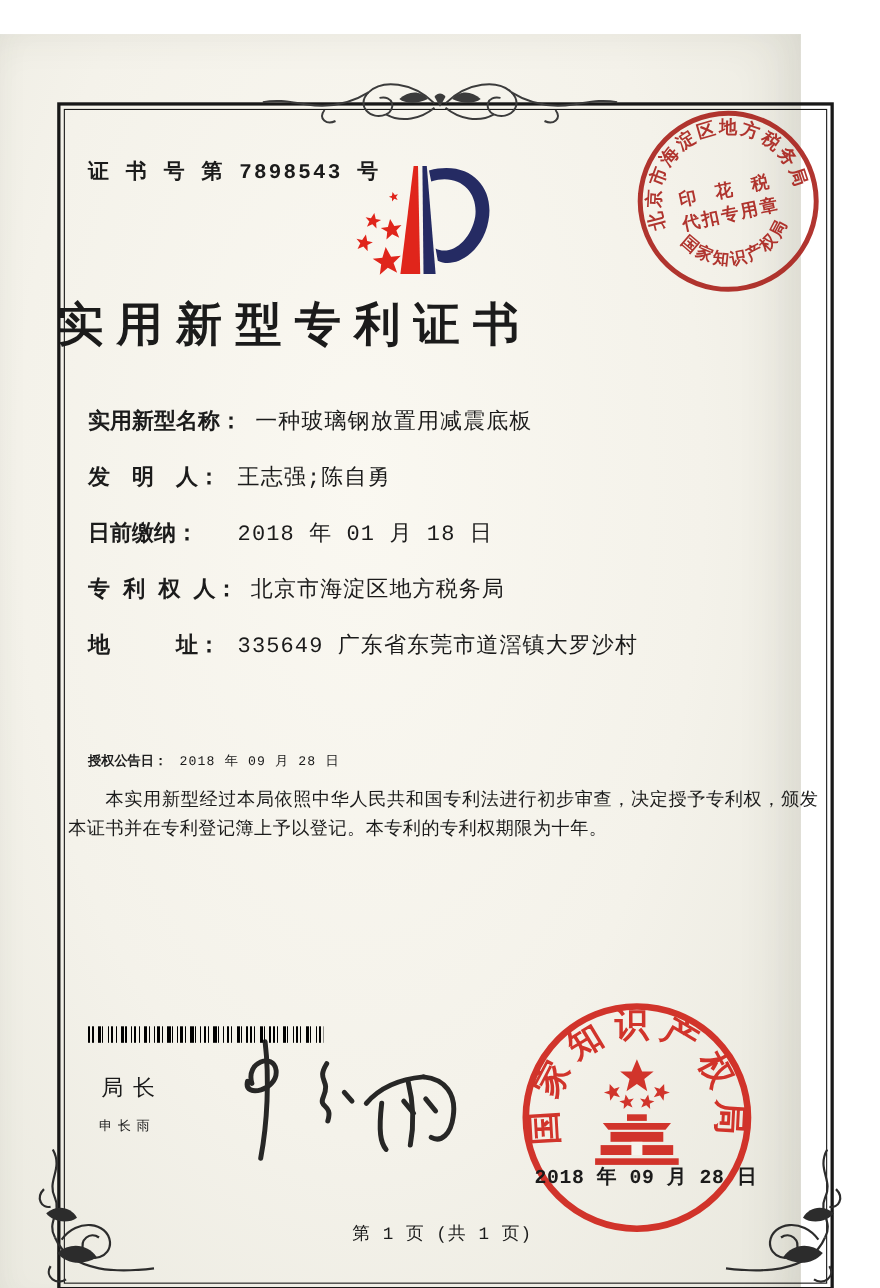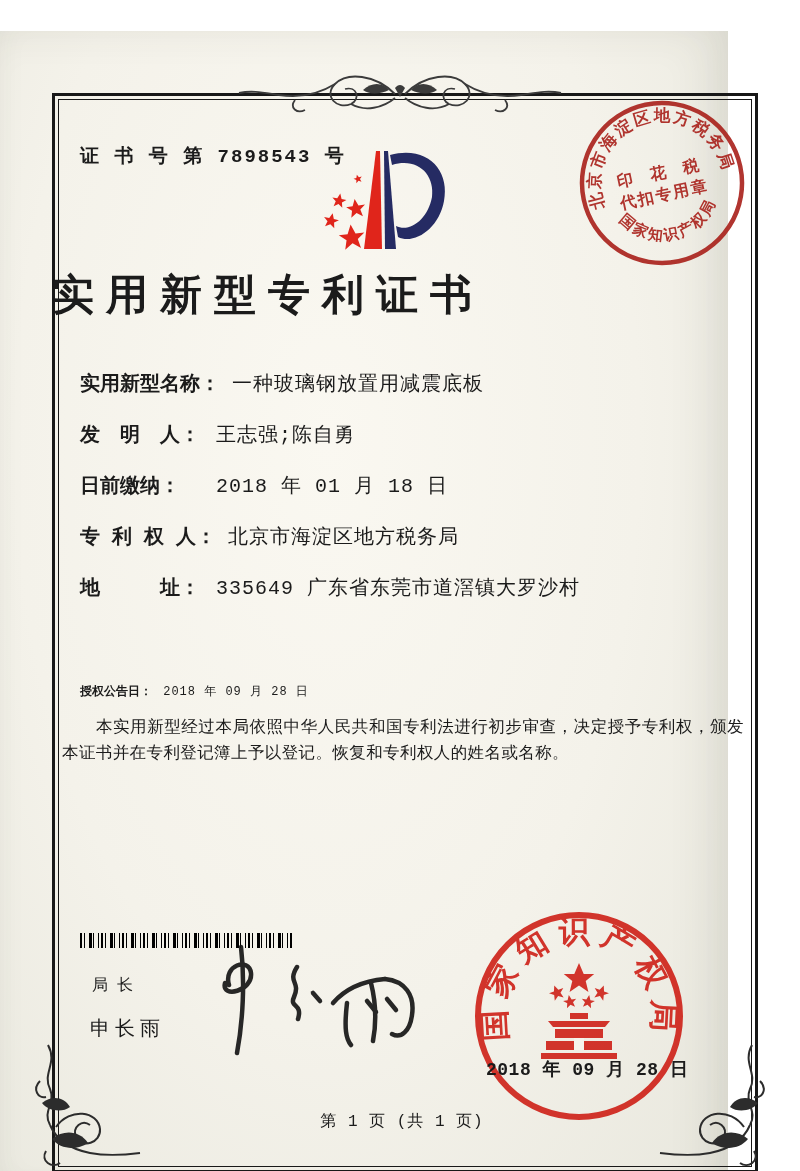--- a/index.html
+++ b/index.html
@@ -27,22 +27,22 @@
   .grant-row .flabel{min-width:0;margin-right:4px;}
   .paras{position:absolute;left:62px;top:684px;width:682px;font-size:16.5px;line-height:26px;text-align:justify;}
   .paras p{margin:0;text-indent:34px;letter-spacing:.4px;}
   .barcode{position:absolute;left:80px;top:902px;width:214px;height:15px;
     background:repeating-linear-gradient(90deg,
       #000 0 2px, transparent 2px 4px,
       #000 4px 5px, transparent 5px 9px,
       #000 9px 12px, transparent 12px 13px,
       #000 13px 14px, transparent 14px 18px,
       #000 18px 19px, transparent 19px 21px);}
-  .sig-title{position:absolute;left:92px;top:944px;font-size:16px;letter-spacing:9px;}
-  .sig-name{position:absolute;left:90px;top:984px;font-size:20px;letter-spacing:5px;}
+  .sig-title{position:absolute;left:92px;top:944px;font-size:20px;letter-spacing:9px;}
+  .sig-name{position:absolute;left:90px;top:984px;font-size:12px;letter-spacing:5px;}
   .signature{position:absolute;left:195px;top:910px;}
   .tax-stamp{position:absolute;left:574px;top:64px;transform:rotate(-12deg);opacity:.9;}
   .office-seal{position:absolute;left:468px;top:874px;opacity:.93;}
   .seal-date{position:absolute;left:486px;top:1026px;font-size:18px;letter-spacing:.5px;font-weight:bold;z-index:5;}
   .footer{position:absolute;left:52px;top:1080px;width:700px;text-align:center;font-size:16px;letter-spacing:1px;}
   .logo{position:absolute;left:316px;top:110px;}
   .ornament-top{position:absolute;left:235px;top:33px;}
   .corner-fl{position:absolute;top:1010px;}
   .corner-left{left:12px;}
   .corner-right{left:658px;transform:scaleX(-1);}
@@ -149,21 +149,21 @@
       <span class="fvalue">335649 广东省东莞市道滘镇大罗沙村</span>
     </p>
   </div>
 
   <div class="grant-row">
     <span class="flabel">授权公告日：</span>
     <span class="fvalue">2018 年 09 月 28 日</span>
   </div>
 
   <div class="paras">
-    <p>本实用新型经过本局依照中华人民共和国专利法进行初步审查，决定授予专利权，颁发本证书并在专利登记簿上予以登记。恢复和专利权人的姓名或名称。</p>
+    <p>本实用新型经过本局依照中华人民共和国专利法进行初步审查，决定授予专利权，颁发本证书并在专利登记簿上予以登记。本专利的专利权期限为十年。</p>
   </div>
 
   <div class="barcode"></div>
 
   <div class="sig-title">局长</div>
   <div class="sig-name">申长雨</div>
 
   <svg class="signature" width="250" height="120" viewBox="0 0 250 120">
     <g stroke="#161616" stroke-width="4.5" fill="none" stroke-linecap="round" stroke-linejoin="round" opacity=".92">
       <path d="M34 44 C28 24 54 16 56 32 C58 50 26 58 30 42"></path>

